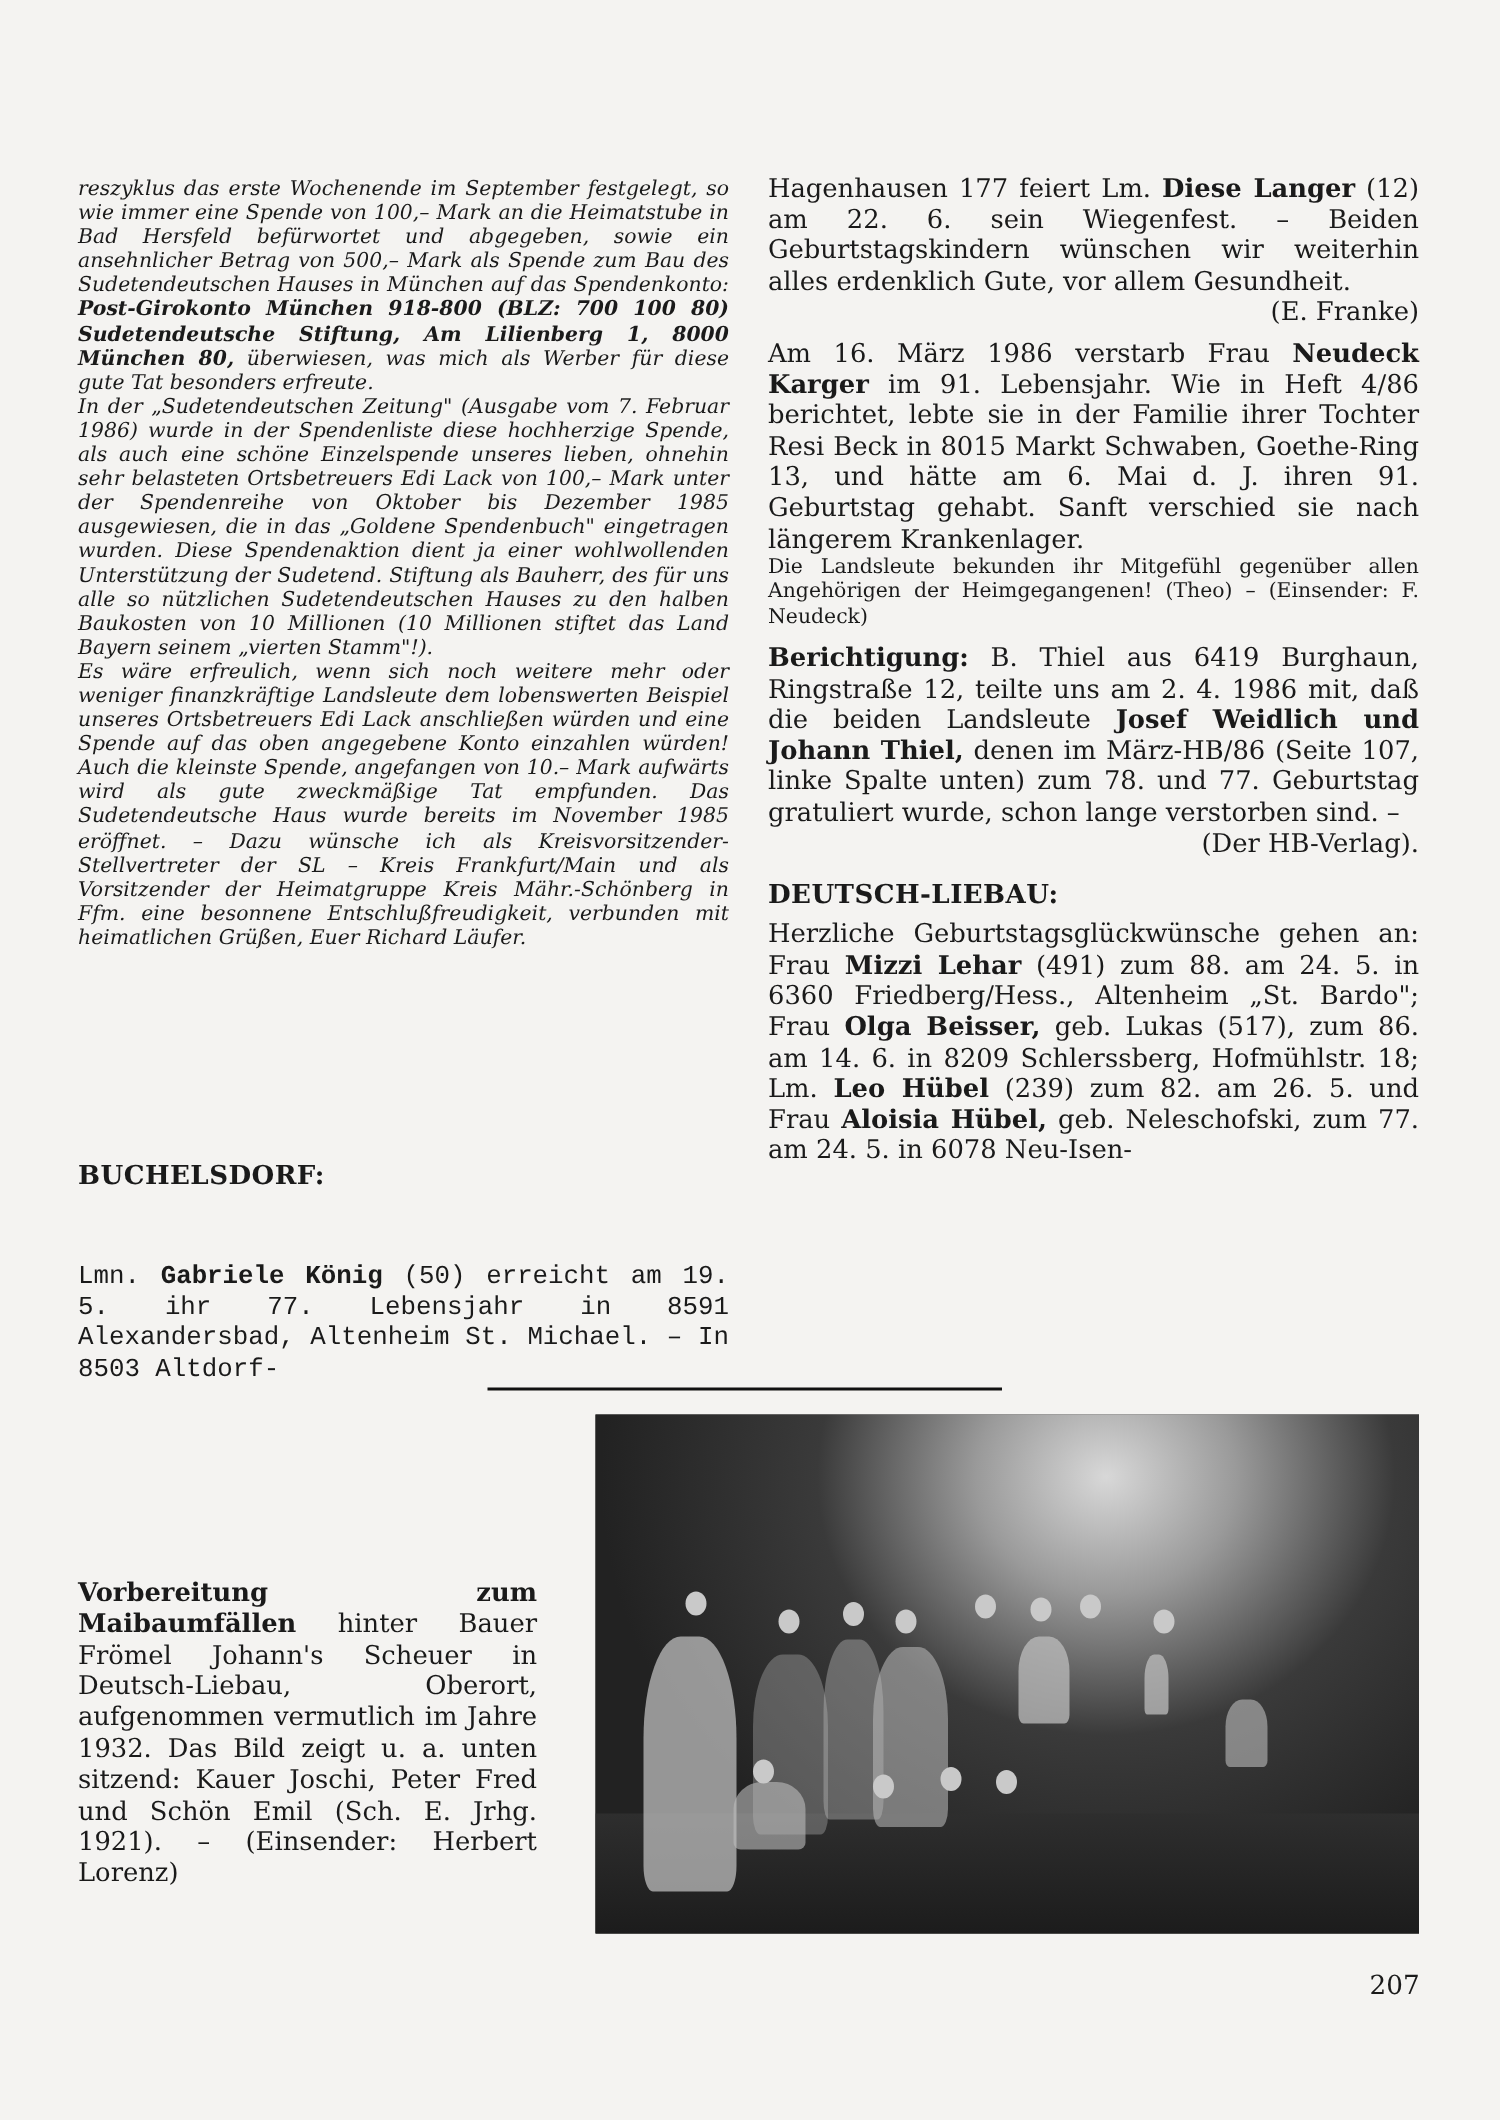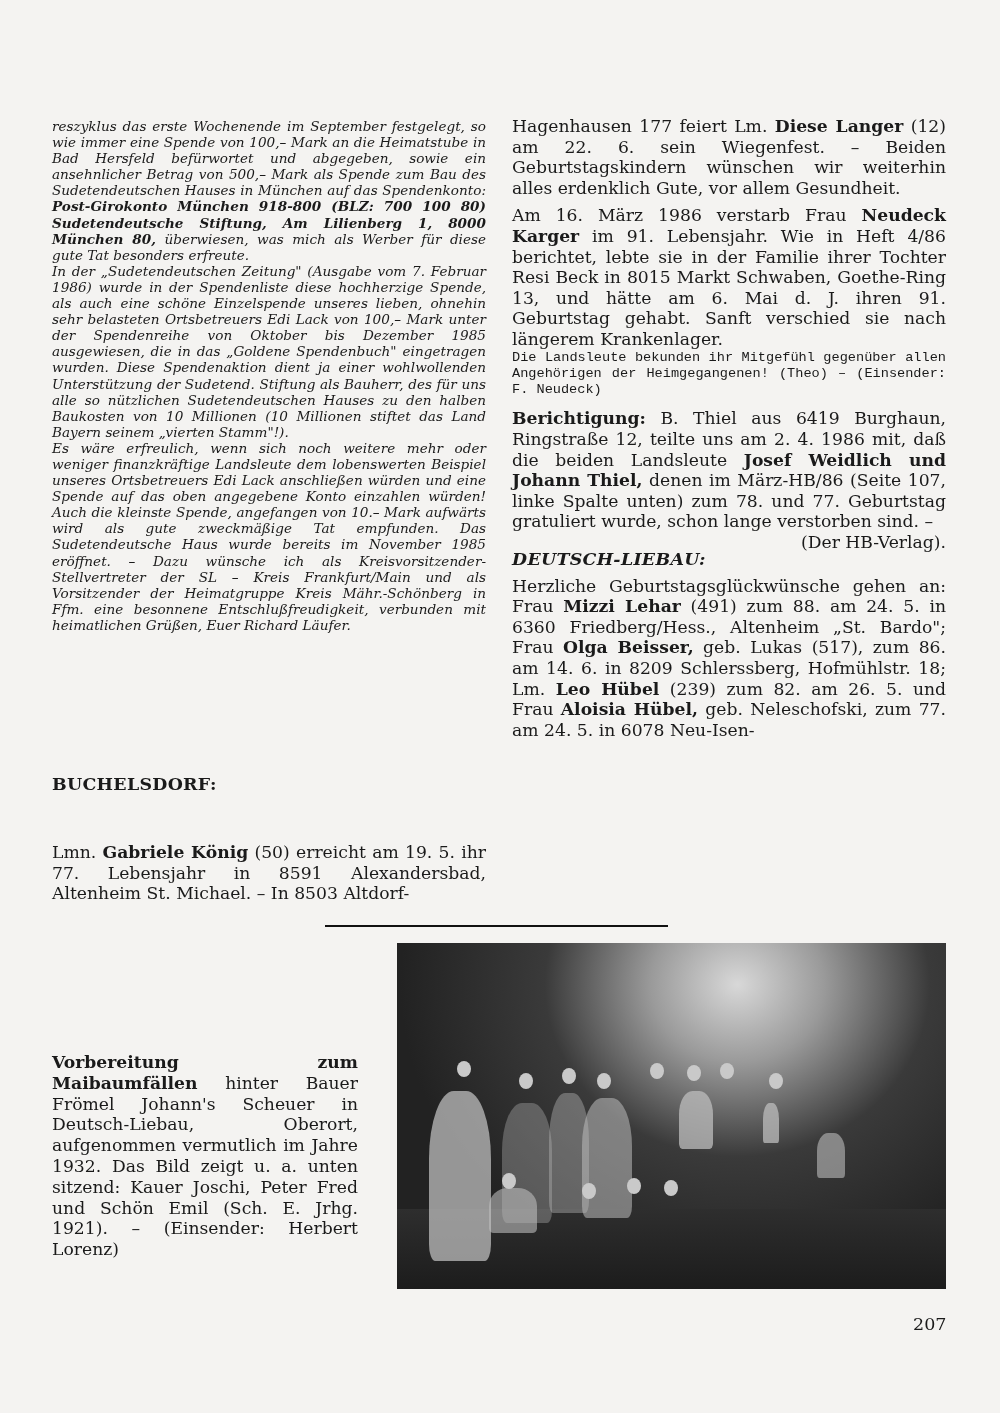--- a/index.html
+++ b/index.html
@@ -7,26 +7,26 @@
     width: 1000px; height: 1413px; position: relative; overflow: hidden;
     background: #f4f3f1;
     font-family: "DejaVu Serif", "Liberation Serif", serif;
     color: #1a1a1a;
   }
   .col { position: absolute; text-align: justify; }
   .left-col { left: 52px; top: 118px; width: 434px; font-size: 13.6px; line-height: 16.1px; }
   .left-col .para { margin: 0; font-style: italic; }
   .right-col { left: 512px; top: 116px; width: 434px; font-size: 17.2px; line-height: 20.6px; }
   .right-col .para { margin: 0 0 7px 0; }
-  .right-col .para.small { font-size: 13.6px; line-height: 16.3px; margin-bottom: 10px; font-family: Liberation Mono, monospace; }
+  .right-col .para.small { font-size: 13.6px; line-height: 16.3px; margin-bottom: 10px; }
   .sign { display: block; text-align: right; }
   .heading { font-weight: bold; font-size: 17.4px; letter-spacing: 0.3px; margin: 0; }
   .left-heading { position: absolute; left: 52px; top: 774px; }
-  .left-bottom { position: absolute; left: 52px; top: 842px; width: 434px; font-size: 17.2px; line-height: 20.6px; text-align: justify; margin: 0; }
-  .right-heading { margin-top: 17px; margin-bottom: 6px; font-style: italic; }
+  .left-bottom { position: absolute; left: 52px; top: 842px; width: 434px; font-size: 17.2px; line-height: 20.6px; text-align: justify; margin: 0; font-family: Liberation Mono, monospace; }
+  .right-heading { margin-top: 34px; margin-bottom: 6px; }
   b { font-weight: bold; }
   .divider { position: absolute; left: 325px; top: 925px; width: 343px; height: 2px; background: #111; }
   .photo {
     position: absolute; left: 397px; top: 943px; width: 549px; height: 346px;
     background: radial-gradient(ellipse at 62% 12%, #d8d8d8 0%, #9a9a9a 18%, #3a3a3a 40%, #222 70%),
                 #2a2a2a;
     overflow: hidden;
   }
   .photo .person { position: absolute; background: #bdbdbd; border-radius: 40% 40% 10% 10%; opacity: 0.75; }
   .photo .head { position: absolute; width: 14px; height: 16px; border-radius: 50%; background: #c9c9c9; }
@@ -40,21 +40,21 @@
 <div class="col left-col">
   <p class="para"><span>reszyklus das erste Wochenende im September festgelegt, so wie immer eine Spende von 100,– Mark an die Heimatstube in Bad Hersfeld befürwortet und abgegeben, sowie ein ansehnlicher Betrag von 500,– Mark als Spende zum Bau des Sudetendeutschen Hauses in München auf das Spendenkonto: </span><b>Post-Girokonto München 918-800 (BLZ: 700 100 80) Sudetendeutsche Stiftung, Am Lilienberg 1, 8000 München 80,</b><span> überwiesen, was mich als Werber für diese gute Tat besonders erfreute.</span></p>
   <p class="para">In der „Sudetendeutschen Zeitung" (Ausgabe vom 7. Februar 1986) wurde in der Spendenliste diese hochherzige Spende, als auch eine schöne Einzelspende unseres lieben, ohnehin sehr belasteten Ortsbetreuers Edi Lack von 100,– Mark unter der Spendenreihe von Oktober bis Dezember 1985 ausgewiesen, die in das „Goldene Spendenbuch" eingetragen wurden. Diese Spendenaktion dient ja einer wohlwollenden Unterstützung der Sudetend. Stiftung als Bauherr, des für uns alle so nützlichen Sudetendeutschen Hauses zu den halben Baukosten von 10 Millionen (10 Millionen stiftet das Land Bayern seinem „vierten Stamm"!).</p>
   <p class="para">Es wäre erfreulich, wenn sich noch weitere mehr oder weniger finanzkräftige Landsleute dem lobenswerten Beispiel unseres Ortsbetreuers Edi Lack anschließen würden und eine Spende auf das oben angegebene Konto einzahlen würden! Auch die kleinste Spende, angefangen von 10.– Mark aufwärts wird als gute zweckmäßige Tat empfunden. Das Sudetendeutsche Haus wurde bereits im November 1985 eröffnet. – Dazu wünsche ich als Kreisvorsitzender-Stellvertreter der SL – Kreis Frankfurt/Main und als Vorsitzender der Heimatgruppe Kreis Mähr.-Schönberg in Ffm. eine besonnene Entschlußfreudigkeit, verbunden mit heimatlichen Grüßen, Euer Richard Läufer.</p>
 </div>
 
 <h3 class="heading left-heading">BUCHELSDORF:</h3>
 <p class="left-bottom"><span>Lmn. </span><b>Gabriele König</b><span> (50) erreicht am 19. 5. ihr 77. Lebensjahr in 8591 Alexandersbad, Altenheim St. Michael. – In 8503 Altdorf-</span></p>
 
 <div class="col right-col">
-  <p class="para"><span>Hagenhausen 177 feiert Lm. </span><b>Diese Langer</b><span> (12) am 22. 6. sein Wiegenfest. – Beiden Geburtstagskindern wünschen wir weiterhin alles erdenklich Gute, vor allem Gesundheit.</span></p>
+  <p class="para"><span>Hagenhausen 177 feiert Lm. </span><b>Diese Langer</b><span> (12) am 22. 6. sein Wiegenfest. – Beiden Geburtstagskindern wünschen wir weiterhin alles erdenklich Gute, vor allem Gesundheit.</span><span class="sign">(E. Franke)</span></p>
   <p class="para" style="margin-bottom:0"><span>Am 16. März 1986 verstarb Frau </span><b>Neudeck Karger</b><span> im 91. Lebensjahr. Wie in Heft 4/86 berichtet, lebte sie in der Familie ihrer Tochter Resi Beck in 8015 Markt Schwaben, Goethe-Ring 13, und hätte am 6. Mai d. J. ihren 91. Geburtstag gehabt. Sanft verschied sie nach längerem Krankenlager.</span></p>
   <p class="para small">Die Landsleute bekunden ihr Mitgefühl gegenüber allen Angehörigen der Heimgegangenen! (Theo) – (Einsender: F. Neudeck)</p>
   <p class="para"><b>Berichtigung:</b><span> B. Thiel aus 6419 Burghaun, Ringstraße 12, teilte uns am 2. 4. 1986 mit, daß die beiden Landsleute </span><b>Josef Weidlich und Johann Thiel,</b><span> denen im März-HB/86 (Seite 107, linke Spalte unten) zum 78. und 77. Geburtstag gratuliert wurde, schon lange verstorben sind. –</span><span style="float:right">(Der HB-Verlag).</span></p>
   <h3 class="heading right-heading">DEUTSCH-LIEBAU:</h3>
   <p class="para"><span>Herzliche Geburtstagsglückwünsche gehen an: Frau </span><b>Mizzi Lehar</b><span> (491) zum 88. am 24. 5. in 6360 Friedberg/Hess., Altenheim „St. Bardo"; Frau </span><b>Olga Beisser,</b><span> geb. Lukas (517), zum 86. am 14. 6. in 8209 Schlerssberg, Hofmühlstr. 18; Lm. </span><b>Leo Hübel</b><span> (239) zum 82. am 26. 5. und Frau </span><b>Aloisia Hübel,</b><span> geb. Neleschofski, zum 77. am 24. 5. in 6078 Neu-Isen-</span></p>
 </div>
 
 <div class="divider"></div>
 
 <div class="photo" title="black-and-white group photo of men and boys in a forest clearing">

